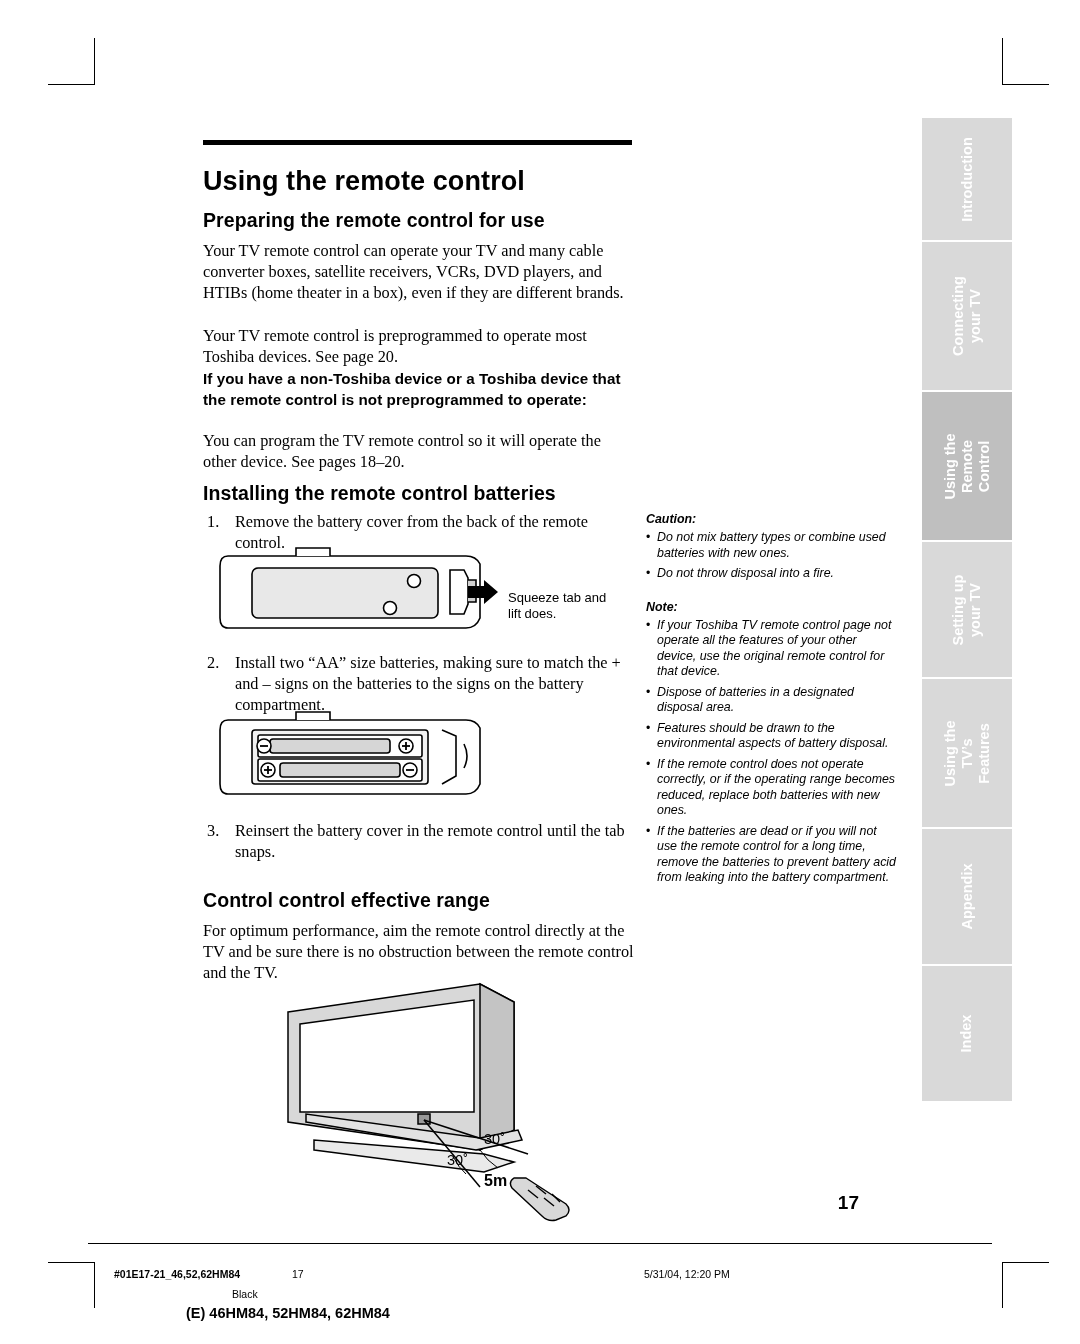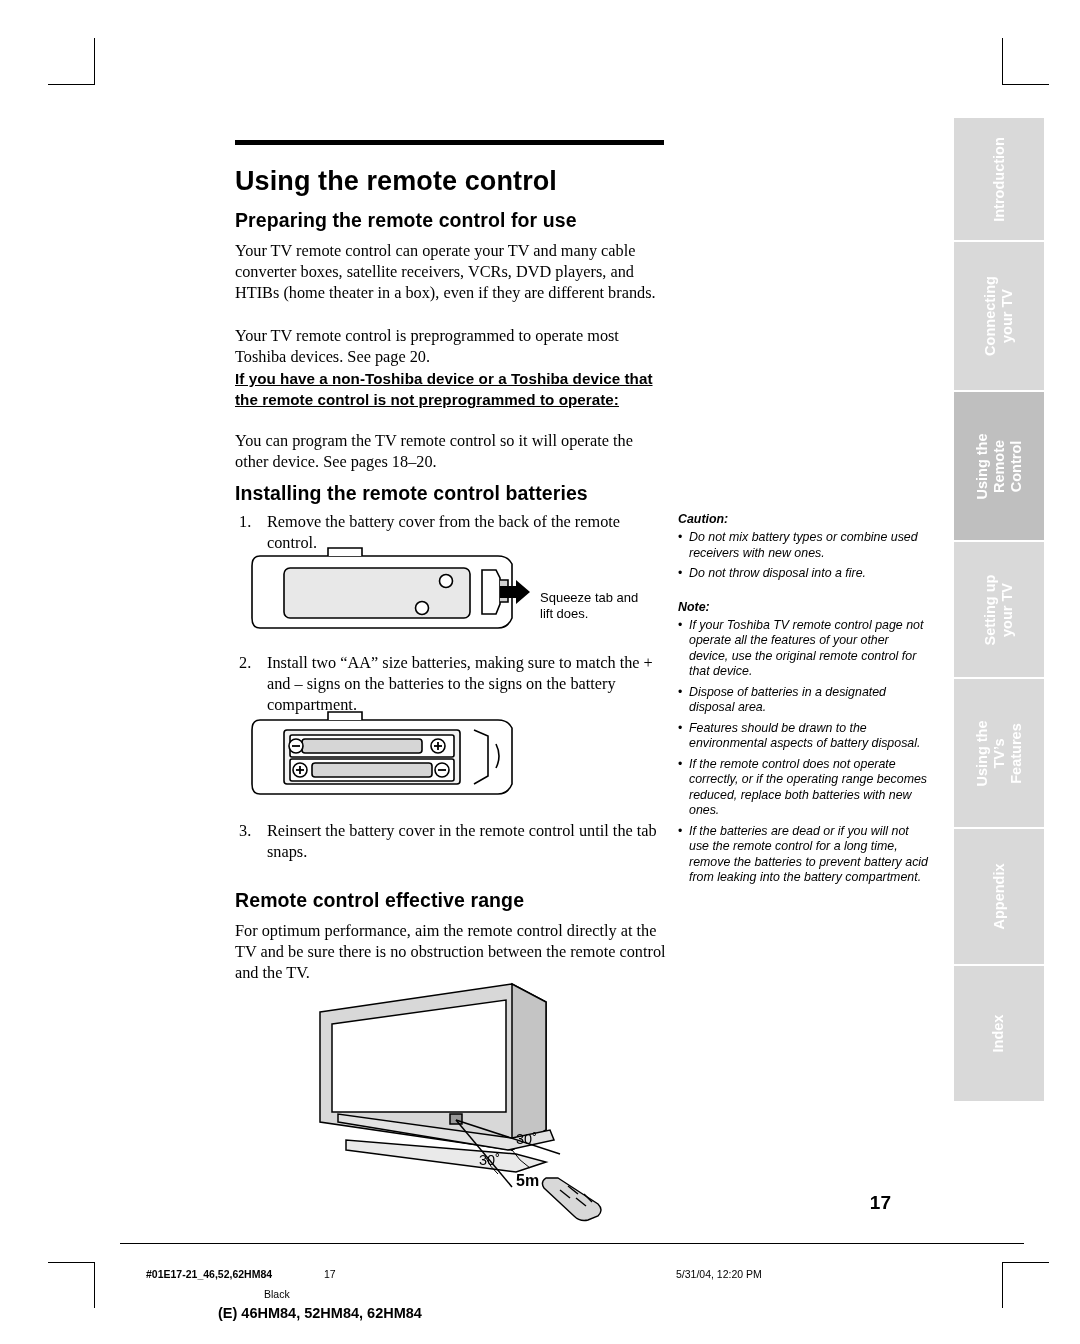--- a/index.html
+++ b/index.html
@@ -10,21 +10,21 @@
     color:#000;
     overflow:hidden;
   }
 
   
   .crop { position:absolute; background:#000; }
   .crop-v { width:1px; }
   .crop-h { height:1px; }
 
   
-  .page { position:absolute; left:0; top:0; width:965px; height:1344px;margin-left:32px; }
+  .page { position:absolute; left:0; top:0; width:965px; height:1344px; }
 
   .title-rule {
     position:absolute; left:203px; top:140px; width:429px; height:5px; background:#000;
   }
   .page-title {
     position:absolute; left:203px; top:148px;
     font-family:"Liberation Sans", sans-serif;
     font-weight:bold; font-size:27px; letter-spacing:0.1px;
   }
 
@@ -137,21 +137,21 @@
 <div class="page">
 
   <div class="title-rule"></div>
   <h1 class="page-title">Using the remote control</h1>
 
   <h2 class="sec" style="left:203px; top:209px; width:430px;">Preparing the remote control for use</h2>
   <p class="body" style="left:203px; top:240px; width:432px;">Your TV remote control can operate your TV and many cable converter boxes, satellite receivers, VCRs, DVD players, and HTIBs (home theater in a box), even if they are different brands.</p>
 
   <p class="body" style="left:203px; top:325px; width:432px;">Your TV remote control is preprogrammed to operate most Toshiba devices. See page 20.</p>
 
-  <h3 class="sub" style="left:203px; top:368px; width:430px;text-decoration:underline;">If you have a non-Toshiba device or a Toshiba device that the remote control is not preprogrammed to operate:</h3>
+  <h3 class="sub" style="left:203px; top:368px; width:430px;">If you have a non-Toshiba device or a Toshiba device that the remote control is not preprogrammed to operate:</h3>
   <p class="body" style="left:203px; top:430px; width:432px;">You can program the TV remote control so it will operate the other device. See pages 18–20.</p>
 
   <h2 class="sec" style="left:203px; top:482px; width:430px;">Installing the remote control batteries</h2>
 
   <div class="num-item" style="left:207px; top:511px; width:428px;">
     <span class="n">1.</span>
     <span class="t">Remove the battery cover from the back of the remote control.</span>
   </div>
 
   <div class="fig" style="left:218px; top:540px;">
@@ -202,21 +202,21 @@
         <line x1="188" y1="64" x2="196" y2="64"></line>
       </g>
     </svg>
   </div>
 
   <div class="num-item" style="left:207px; top:820px; width:428px;">
     <span class="n">3.</span>
     <span class="t">Reinsert the battery cover in the remote control until the tab snaps.</span>
   </div>
 
-  <h2 class="sec" style="left:203px; top:889px; width:430px;">Remote control effective range</h2>
+  <h2 class="sec" style="left:203px; top:889px; width:430px;">Control control effective range</h2>
   <p class="body" style="left:203px; top:920px; width:432px;">For optimum performance, aim the remote control directly at the TV and be sure there is no obstruction between the remote control and the TV.</p>
 
   <div class="fig" style="left:270px; top:972px;">
     <svg width="340" height="250" viewBox="0 0 340 250">
       <g fill="none" stroke="#000" stroke-width="1.5">
 
         <polygon points="18,40 210,12 244,30 244,158 210,178 18,150" fill="#d8d8d8"></polygon>
         <polygon points="30,52 204,28 204,140 30,140" fill="#ffffff"></polygon>
         <polygon points="210,12 244,30 244,158 210,178" fill="#c4c4c4"></polygon>
 
@@ -239,21 +239,21 @@
         <line x1="282" y1="222" x2="290" y2="230"></line>
       </g>
     </svg>
   </div>
   <div class="dimtext" style="left:484px; top:1131px;">30˚</div>
   <div class="dimtext" style="left:447px; top:1152px;">30˚</div>
   <div class="dimtext" style="left:484px; top:1172px; font-weight:bold; font-size:16px;">5m</div>
 
   <div class="side-col">
     <div class="side-head">Caution:</div>
-    <div class="bullet">Do not mix battery types or combine used receivers with new ones.</div>
+    <div class="bullet">Do not mix battery types or combine used batteries with new ones.</div>
     <div class="bullet">Do not throw disposal into a fire.</div>
 
     <div class="side-head" style="margin-top:18px;">Note:</div>
     <div class="bullet">If your Toshiba TV remote control page not operate all the features of your other device, use the original remote control for that device.</div>
     <div class="bullet">Dispose of batteries in a designated disposal area.</div>
     <div class="bullet">Features should be drawn to the environmental aspects of battery disposal.</div>
     <div class="bullet">If the remote control does not operate correctly, or if the operating range becomes reduced, replace both batteries with new ones.</div>
     <div class="bullet">If the batteries are dead or if you will not use the remote control for a long time, remove the batteries to prevent battery acid from leaking into the battery compartment.</div>
   </div>
 

